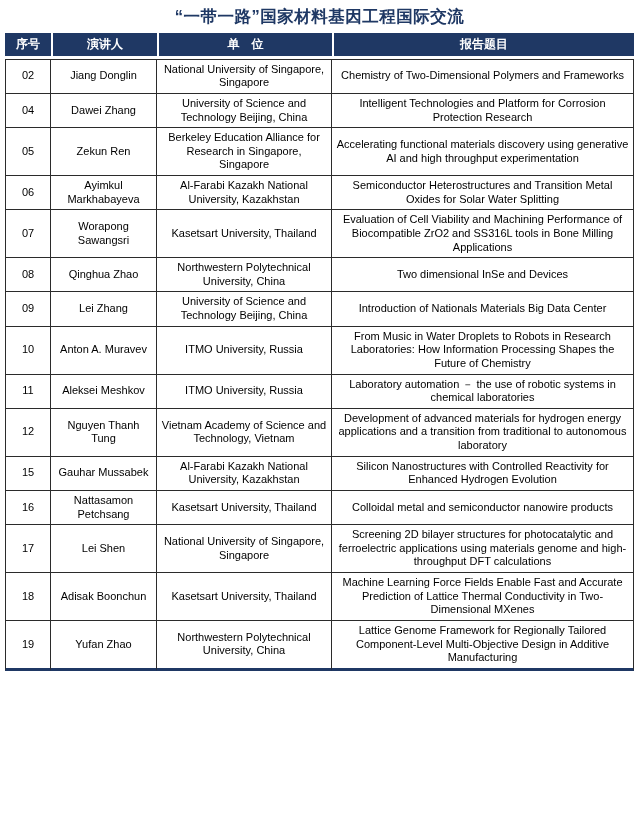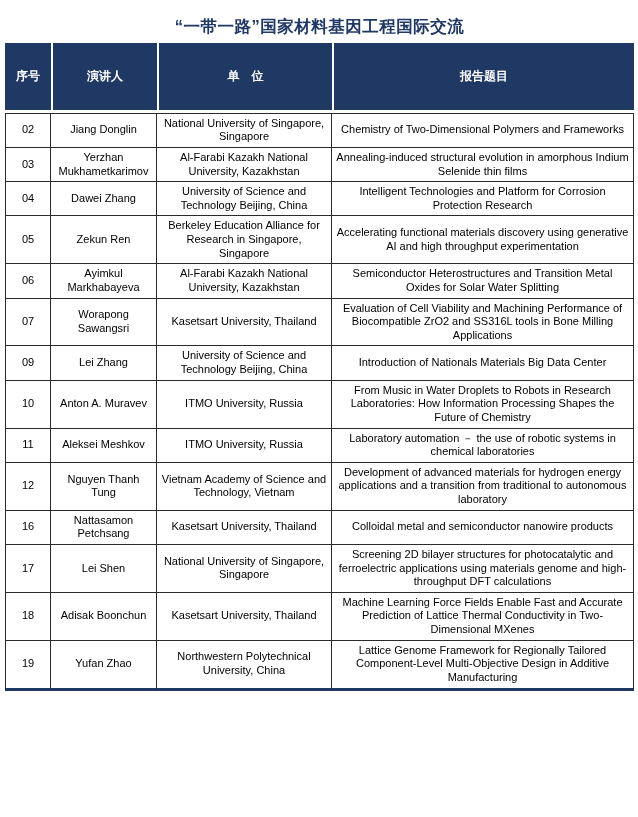--- a/index.html
+++ b/index.html
@@ -15,21 +15,21 @@
     width: 638px;
     min-height: 817px;
     padding: 5px 4px 8px 5px;
   }
   .page-title {
     text-align: center;
     color: #1f3864;
     font-weight: 700;
     font-size: 16.5px;
     line-height: 1.2;
-    margin: 12px 0 6px 0;
+    margin: 2px 0 6px 0;
     letter-spacing: 0.5px;
   }
   table.roster {
     width: 629px;
     table-layout: fixed;
     border-collapse: separate;
     border-spacing: 0;
     font-size: 11px;
     line-height: 1.24;
     text-align: center;
@@ -37,21 +37,21 @@
   col.c-index       { width: 46px; }
   col.c-speaker     { width: 106px; }
   col.c-affiliation { width: 175px; }
   col.c-topic       { width: 302px; }
 
   thead th {
     background: #1f3864;
     color: #ffffff;
     font-weight: 700;
     font-size: 12px;
-    padding: 26px 2px;
+    padding: 4px 2px;
     border-bottom: 3px solid #ffffff;
   }
   thead th + th { border-left: 2px solid #ffffff; }
 
   tbody td {
     border-right: 1px solid #2b2b2b;
     border-bottom: 1px solid #2b2b2b;
     padding: 3px 4px;
     vertical-align: middle;
     overflow-wrap: break-word;
@@ -84,26 +84,20 @@
       </tr>
     </thead>
     <tbody>
         <tr>
           <td>02</td>
           <td>Jiang Donglin</td>
           <td>National University of Singapore, Singapore</td>
           <td>Chemistry of Two-Dimensional Polymers and Frameworks</td>
         </tr>
         <tr>
-          <td>03</td>
-          <td>Yerzhan Mukhametkarimov</td>
-          <td>Al-Farabi Kazakh National University, Kazakhstan</td>
-          <td>Annealing-induced structural evolution in amorphous Indium Selenide thin films</td>
-        </tr>
-        <tr>
           <td>04</td>
           <td>Dawei Zhang</td>
           <td>University of Science and Technology Beijing, China</td>
           <td>Intelligent Technologies and Platform for Corrosion Protection Research</td>
         </tr>
         <tr>
           <td>05</td>
           <td>Zekun Ren</td>
           <td>Berkeley Education Alliance for Research in Singapore, Singapore</td>
           <td>Accelerating functional materials discovery using generative AI and high throughput experimentation</td>
@@ -114,20 +108,26 @@
           <td>Al-Farabi Kazakh National University, Kazakhstan</td>
           <td>Semiconductor Heterostructures and Transition Metal Oxides for Solar Water Splitting</td>
         </tr>
         <tr>
           <td>07</td>
           <td>Worapong Sawangsri</td>
           <td>Kasetsart University, Thailand</td>
           <td>Evaluation of Cell Viability and Machining Performance of Biocompatible ZrO2 and SS316L tools in Bone Milling Applications</td>
         </tr>
         <tr>
+          <td>08</td>
+          <td>Qinghua Zhao</td>
+          <td>Northwestern Polytechnical University, China</td>
+          <td>Two dimensional InSe and Devices</td>
+        </tr>
+        <tr>
           <td>09</td>
           <td>Lei Zhang</td>
           <td>University of Science and Technology Beijing, China</td>
           <td>Introduction of Nationals Materials Big Data Center</td>
         </tr>
         <tr>
           <td>10</td>
           <td>Anton A. Muravev</td>
           <td>ITMO University, Russia</td>
           <td>From Music in Water Droplets to Robots in Research Laboratories: How Information Processing Shapes the Future of Chemistry</td>
@@ -136,20 +136,26 @@
           <td>11</td>
           <td>Aleksei Meshkov</td>
           <td>ITMO University, Russia</td>
           <td>Laboratory automation － the use of robotic systems in chemical laboratories</td>
         </tr>
         <tr>
           <td>12</td>
           <td>Nguyen Thanh Tung</td>
           <td>Vietnam Academy of Science and Technology, Vietnam</td>
           <td>Development of advanced materials for hydrogen energy applications and a transition from traditional to autonomous laboratory</td>
+        </tr>
+        <tr>
+          <td>15</td>
+          <td>Gauhar Mussabek</td>
+          <td>Al-Farabi Kazakh National University, Kazakhstan</td>
+          <td>Silicon Nanostructures with Controlled Reactivity for Enhanced Hydrogen Evolution</td>
         </tr>
         <tr>
           <td>16</td>
           <td>Nattasamon Petchsang</td>
           <td>Kasetsart University, Thailand</td>
           <td>Colloidal metal and semiconductor nanowire products</td>
         </tr>
         <tr>
           <td>17</td>
           <td>Lei Shen</td>

